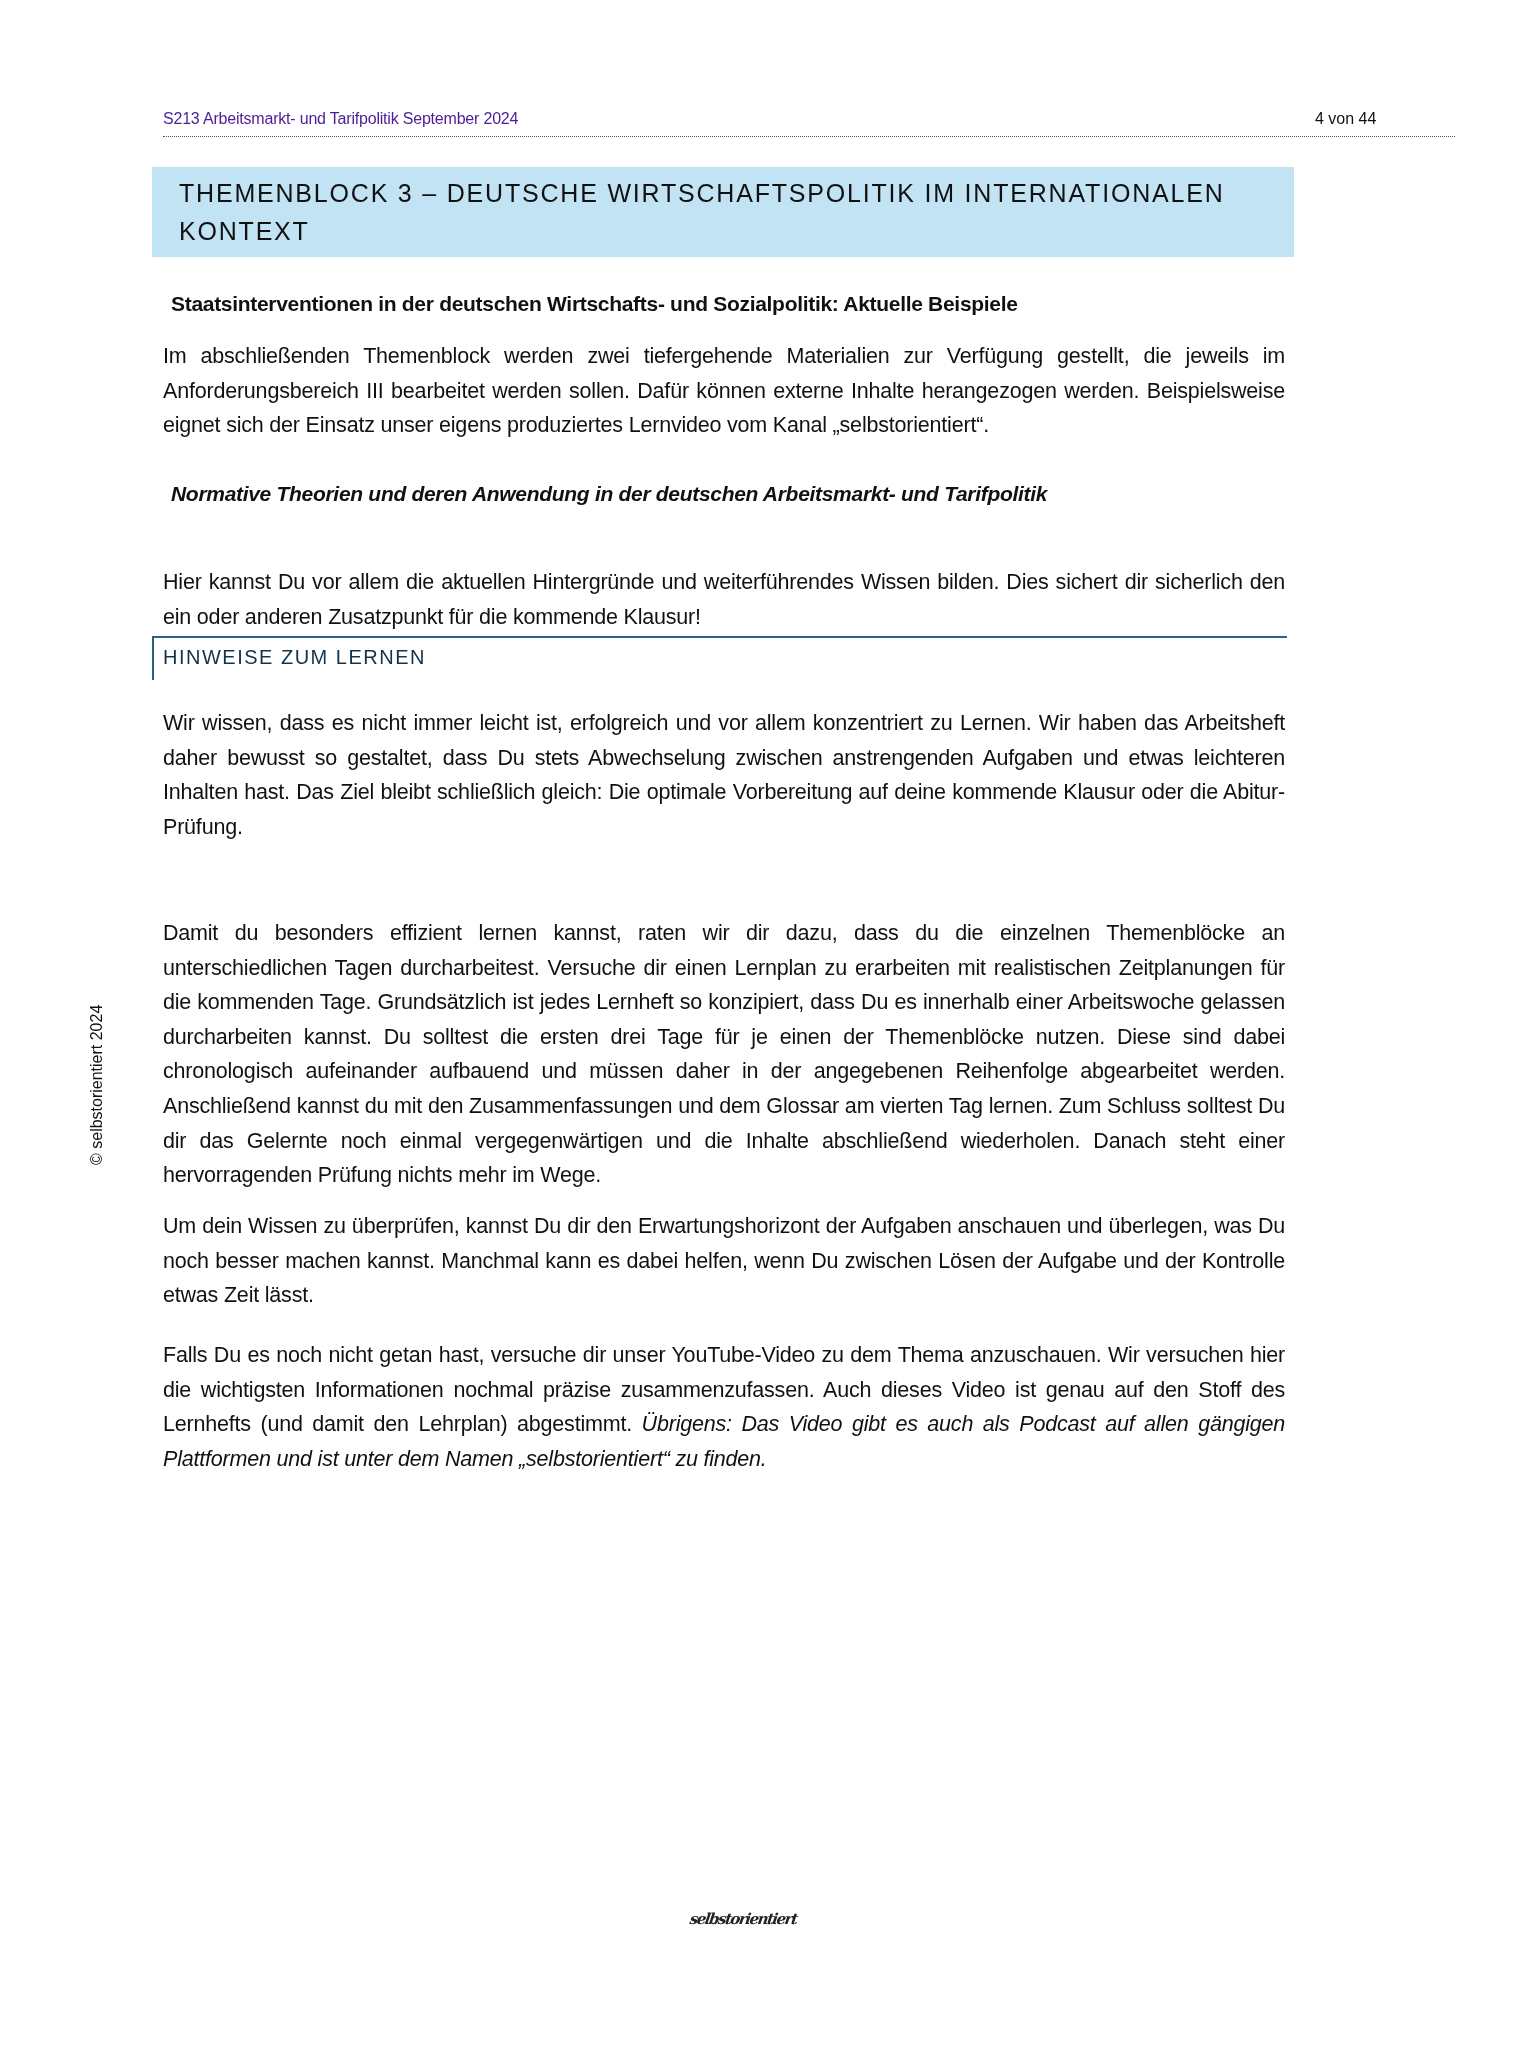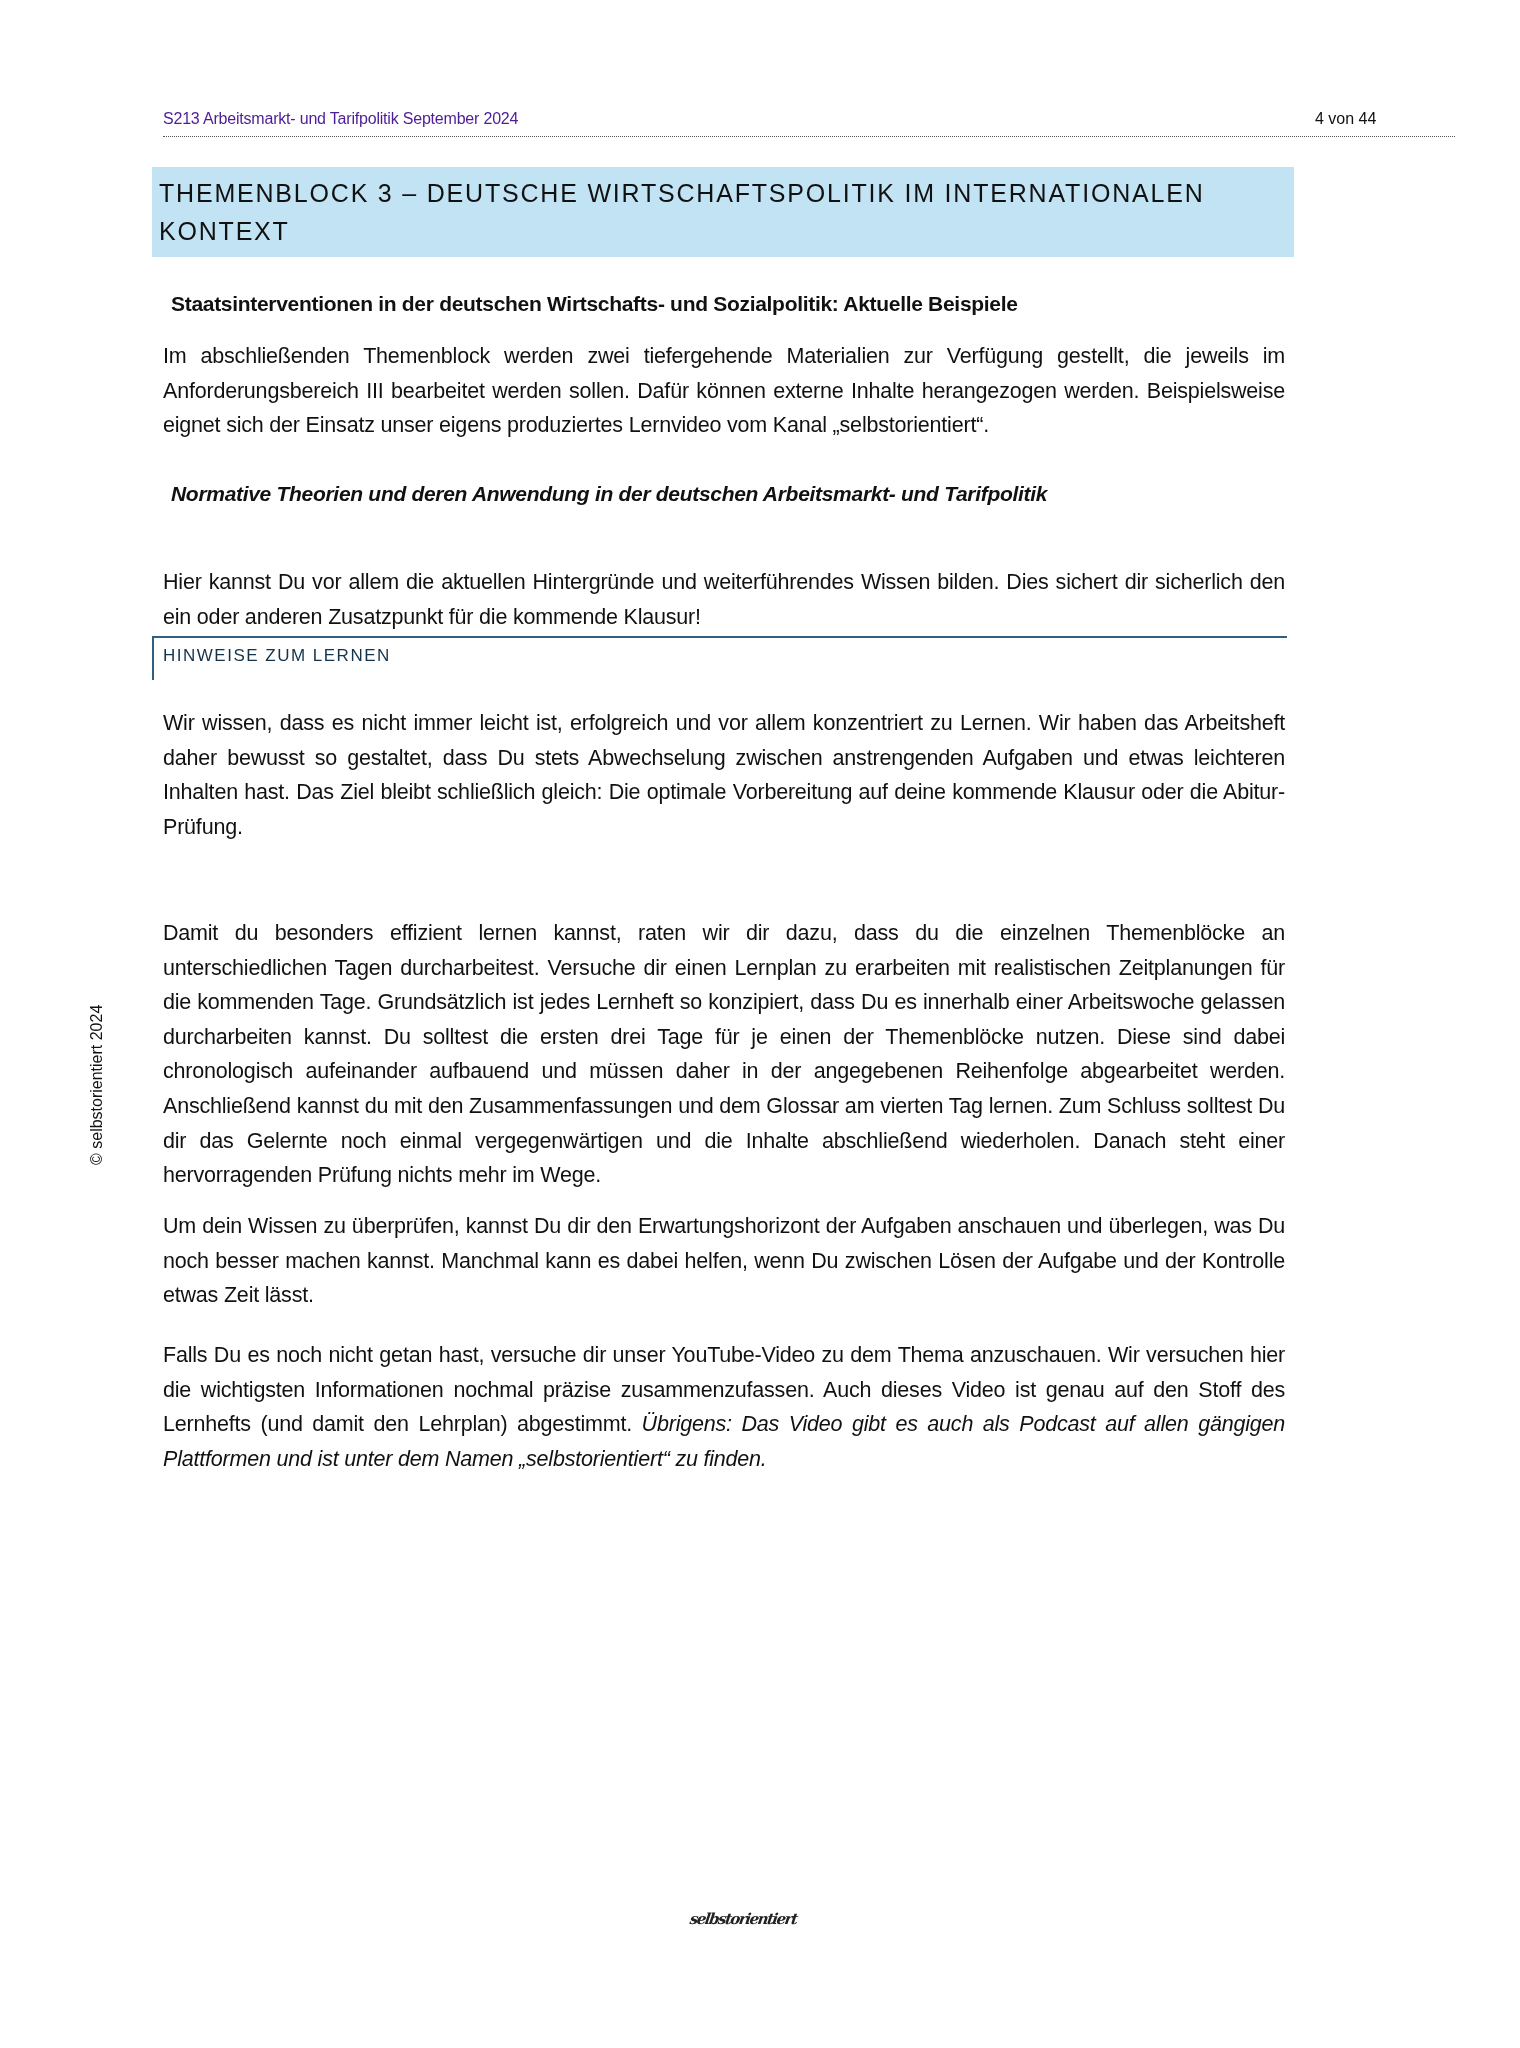--- a/index.html
+++ b/index.html
@@ -9,33 +9,33 @@
   .running-header { position: absolute; left: 163px; top: 108px; width: 1292px; height: 28px;
                     border-bottom: 1px dotted #555; }
   .running-header .title { position: absolute; left: 0; top: 2px; font-size: 16px; color: #4c1d95;
                            font-family: "Liberation Sans", sans-serif; letter-spacing: -0.2px; }
   .running-header .page { position: absolute; left: 1152px; top: 2px; font-size: 16px; color: #111; }
 
   .side-copyright { position: absolute; left: 88px; top: 1165px; transform-origin: 0 0;
                     transform: rotate(-90deg); font-size: 16px; color: #111; white-space: nowrap; }
 
   .block-heading { position: absolute; left: 152px; top: 167px; width: 1142px; height: 90px;
-                   background: #c2e3f4; box-sizing: border-box; padding: 7px 0 0 7px; }
+                   background: #c2e3f4; box-sizing: border-box; padding: 7px 0 0 27px; }
   .block-heading span { display: block; font-size: 25px; letter-spacing: 1.8px; line-height: 38px;
                         color: #111; }
 
   .content { position: absolute; left: 163px; width: 1122px; }
   .subhead { font-weight: bold; font-size: 21px; letter-spacing: -0.3px; margin: 8px; }
   p.body { margin: 0; font-size: 21.5px; line-height: 34.6px; text-align: justify;
            letter-spacing: -0.2px; }
   .italic { font-style: italic; }
 
   .h2 { position: absolute; left: 152px; top: 636px; width: 1135px; height: 44px;
         border-top: 2px solid #2f5f82; border-left: 2px solid #2f5f82; box-sizing: border-box; }
-  .h2 span { position: absolute; left: 9px; top: 8px; font-size: 17px; letter-spacing: 1.5px;
+  .h2 span { position: absolute; left: 9px; top: 8px; font-size: 20px; letter-spacing: 1.5px;
              color: #13334a; }
 
   .footer-logo { position: absolute; left: 690px; top: 1910px; font-family: "DejaVu Serif", serif;
                  font-style: italic; font-weight: bold; font-size: 15px; color: #222; letter-spacing: -1.5px;
                  transform: skewX(-8deg); }
 </style>
 </head>
 <body>
 
 <div class="running-header">

